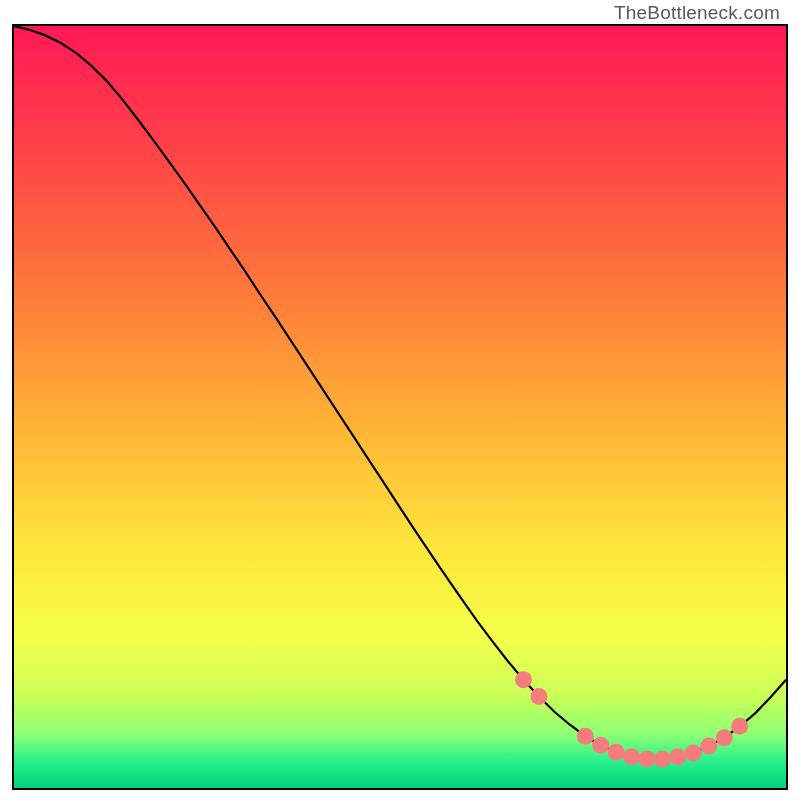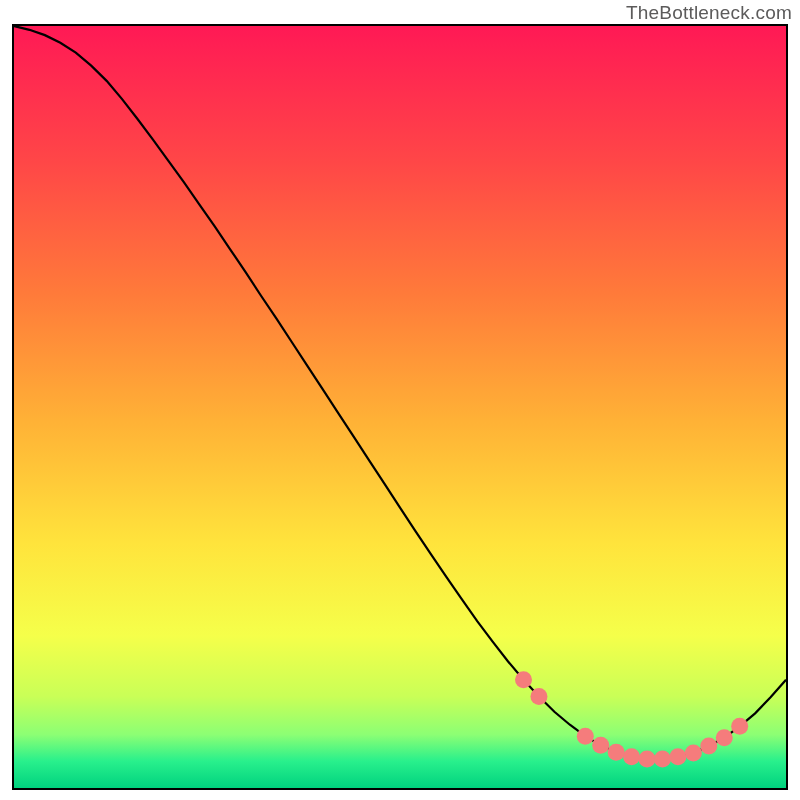--- a/index.html
+++ b/index.html
@@ -21,21 +21,21 @@
   }
   .plot-area {
     position: absolute;
     left: 0;
     top: 0;
     width: 100%;
     height: 100%;
   }
   .attribution {
     position: absolute;
-    right: 8px;
+    right: 20px;
     top: 2px;
     font-family: Arial, Helvetica, sans-serif;
     font-size: 19px;
     color: #5c5b5b;
     font-weight: 500;
     letter-spacing: 0.2px;
   }
 </style>
 </head>
 <body>

